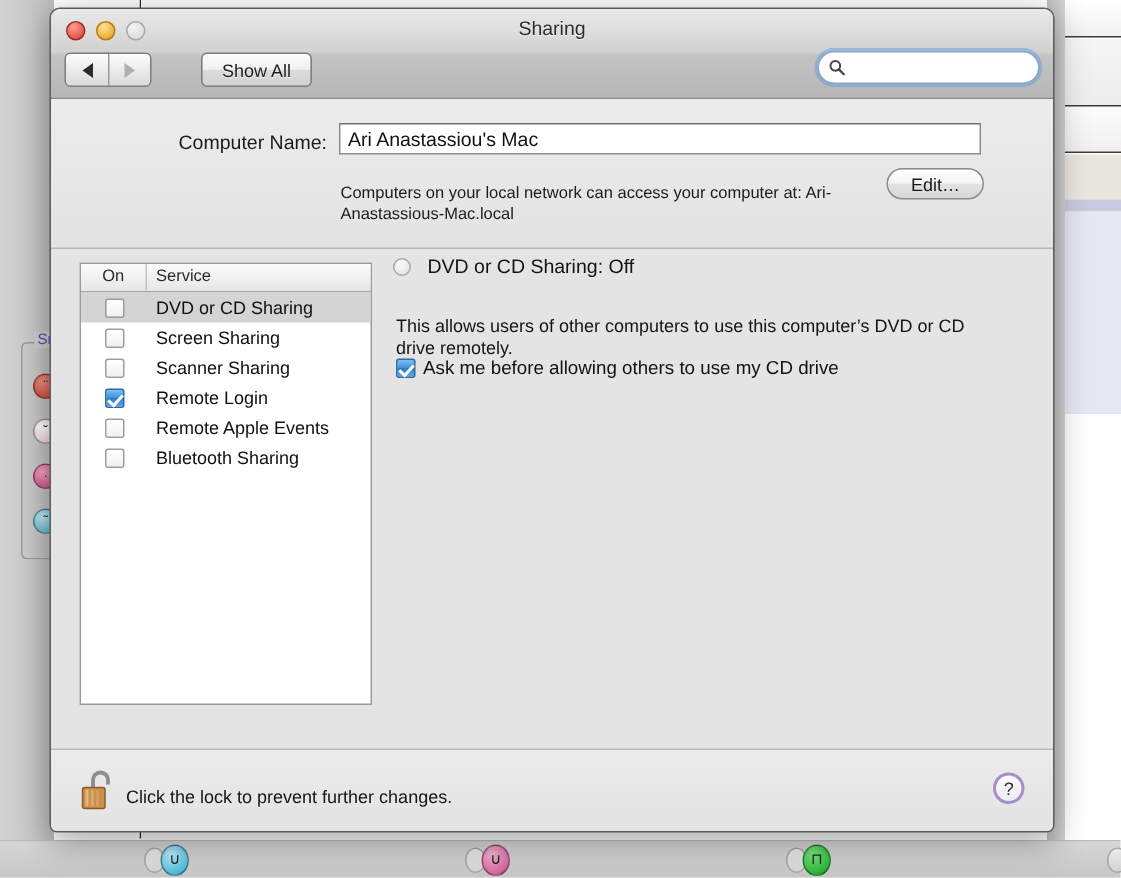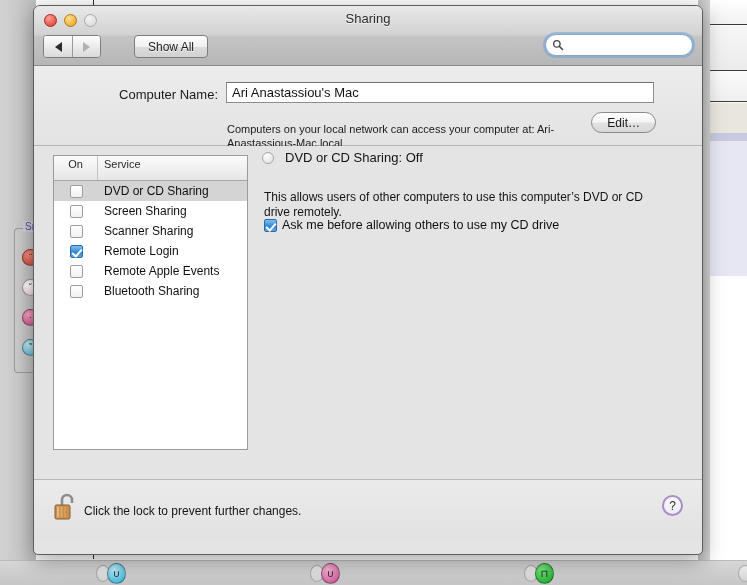--- a/index.html
+++ b/index.html
@@ -161,21 +161,21 @@
   }
   #search-icon { margin-left: 6px; width: 12px; height: 12px; flex: none; }
   #search-input {
     border: none; outline: none; background: transparent;
     font-size: 12px; margin-left: 3px; width: 110px;
     font-family: "Liberation Sans", sans-serif; color: #111;
   }
 
   
   #name-band {
-    position: relative; height: 80px;
+    position: relative; height: 100px;
     background: linear-gradient(#ececec,#e3e3e3);
     border-bottom: 1px solid #b8b8b8;
   }
   #computer-name-label {
     position: absolute; left: 44px; top: 21px; width: 140px;
     text-align: right; font-size: 13px; color: #1b1b1b;
   }
   #computer-name-input {
     position: absolute; left: 192px; top: 16px; width: 428px; height: 21px;
     border: 1px solid #8e8e8e; border-top-color: #6f6f6f;
@@ -198,21 +198,21 @@
 
   
   #body-area { position: relative; height: 333px; background: #e4e4e4; }
 
   
   #service-list {
     position: absolute; left: 19px; top: 9px; width: 195px; height: 295px;
     background: #ffffff; border: 1px solid #9b9b9b;
   }
   #list-header {
-    display: flex; height: 25px;
+    display: flex; height: 19px;
     background: linear-gradient(#fbfbfb,#e6e6e6);
     border-bottom: 1px solid #a5a5a5;
     font-size: 11px; color: #2a2a2a;
   }
   #list-header .col-on { width: 44px; text-align: center; line-height: 16px; border-right: 1px solid #c2c2c2; }
   #list-header .col-service { padding-left: 6px; line-height: 16px; }
 
   .svc-row { display: flex; align-items: center; height: 20px; }
   .svc-row.selected { background: #d4d4d4; }
   .svc-check-cell { width: 44px; display: flex; align-items: center; justify-content: center; }

